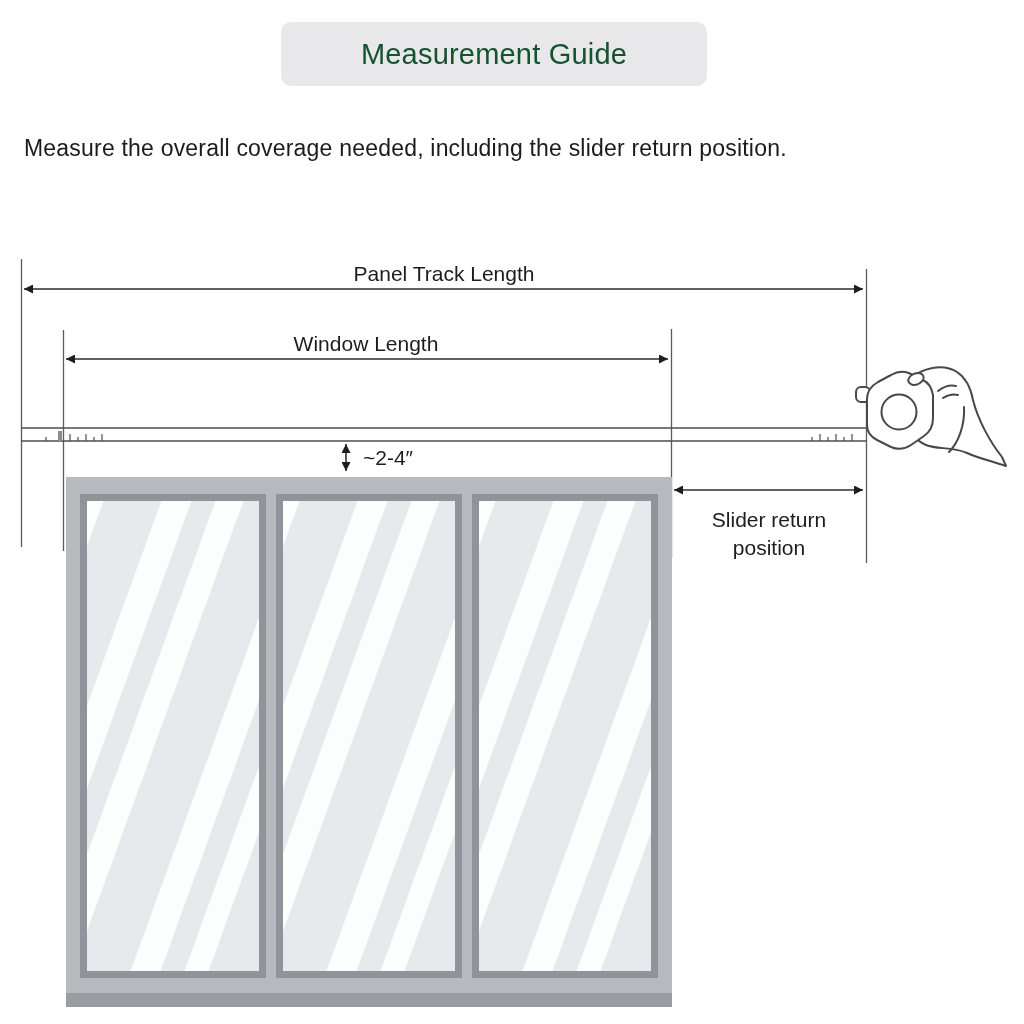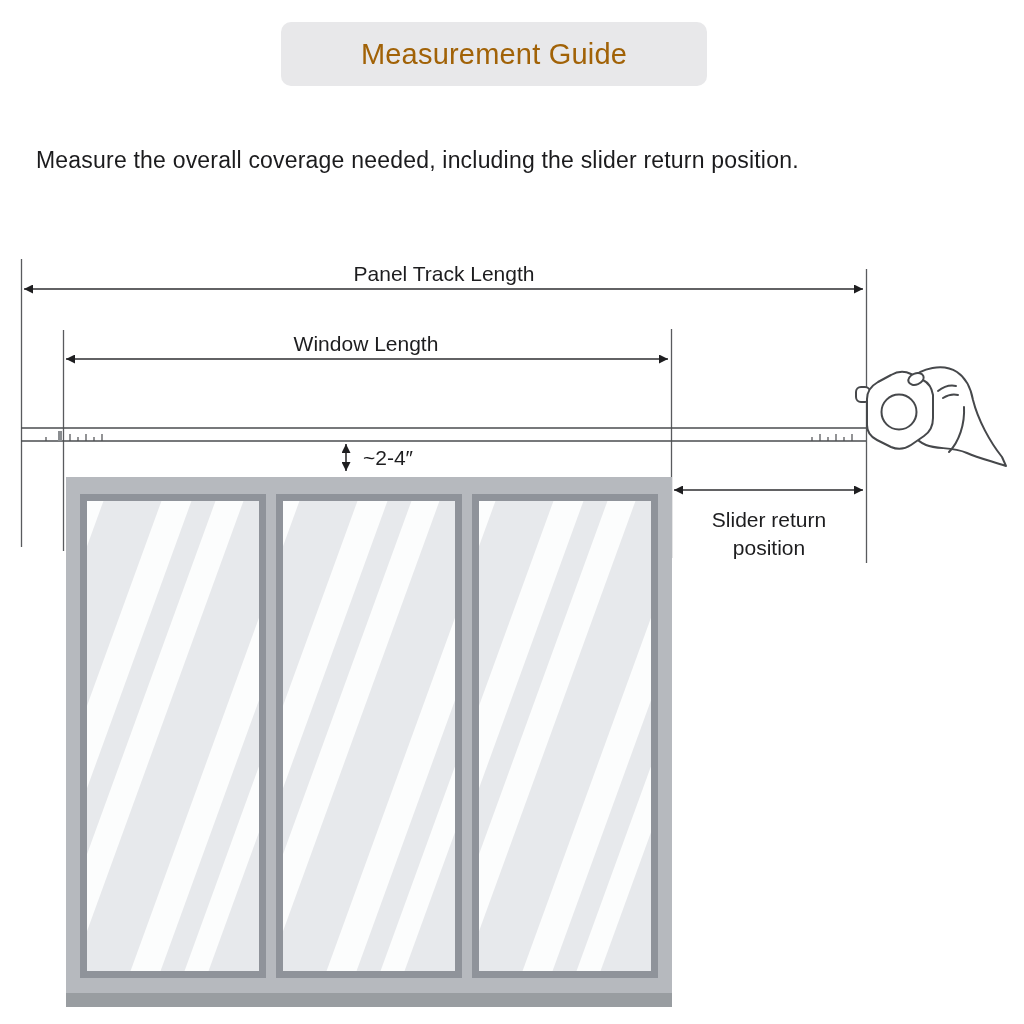--- a/index.html
+++ b/index.html
@@ -6,24 +6,24 @@
   .page{
     position:relative;width:1024px;height:1024px;background:#ffffff;
     font-family:"Liberation Sans",sans-serif;overflow:hidden;
   }
   .title-pill{
     position:absolute;left:281px;top:22px;width:426px;height:64px;
     background:#e8e8ea;border-radius:10px;
     display:flex;align-items:center;justify-content:center;
   }
   .title-pill span{
-    font-size:29px;font-weight:500;color:#a16207;letter-spacing:.2px;
+    font-size:29px;font-weight:500;color:#14532d;letter-spacing:.2px;
   }
   .intro-line{
-    position:absolute;left:20px;margin:16px;font-size:23px;color:#1b1b1d;
+    position:absolute;left:20px;margin:4px;font-size:23px;color:#1b1b1d;
     letter-spacing:.2px;white-space:nowrap;
   }
   .intro-1{top:131px;}
   .intro-2{top:175px;}
   svg.diagram{position:absolute;left:0;top:0;}
   svg text{
     font-family:"Liberation Sans",sans-serif;fill:#1d1d1f;font-size:21px;
   }
   .ext{stroke:#595b5e;stroke-width:1.3;}
   .dim{stroke:#2e2e30;stroke-width:1.6;}

